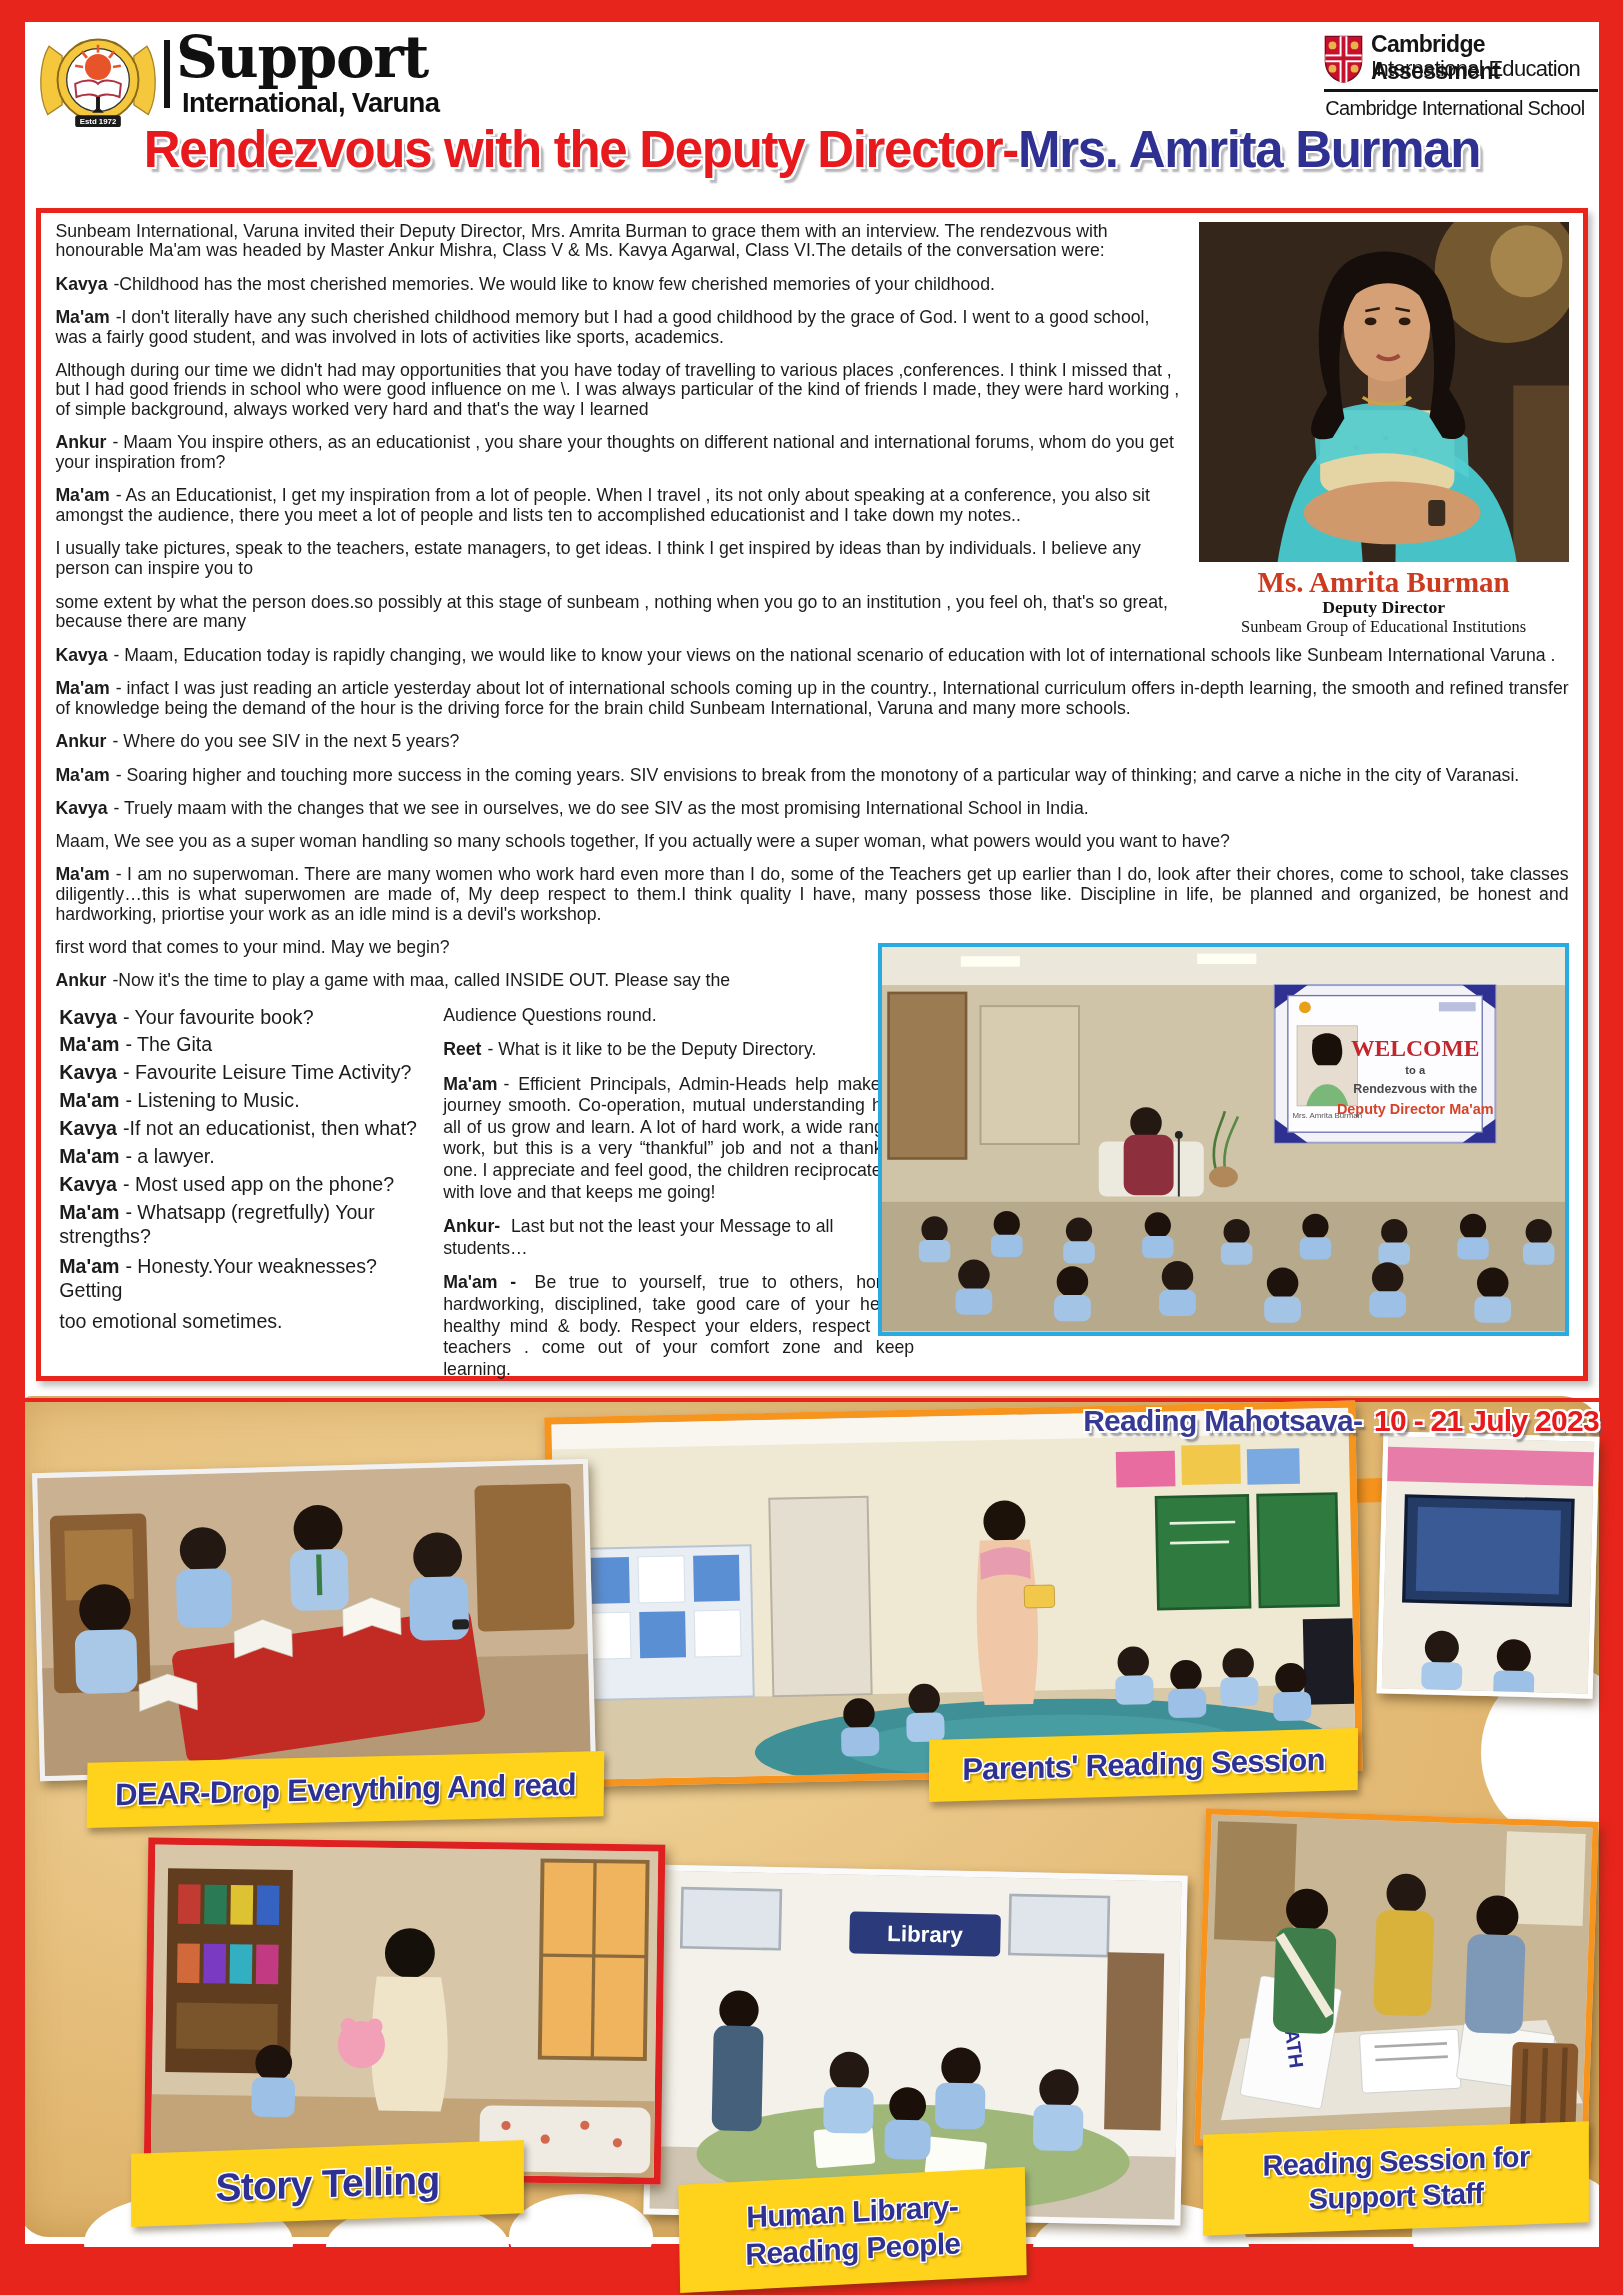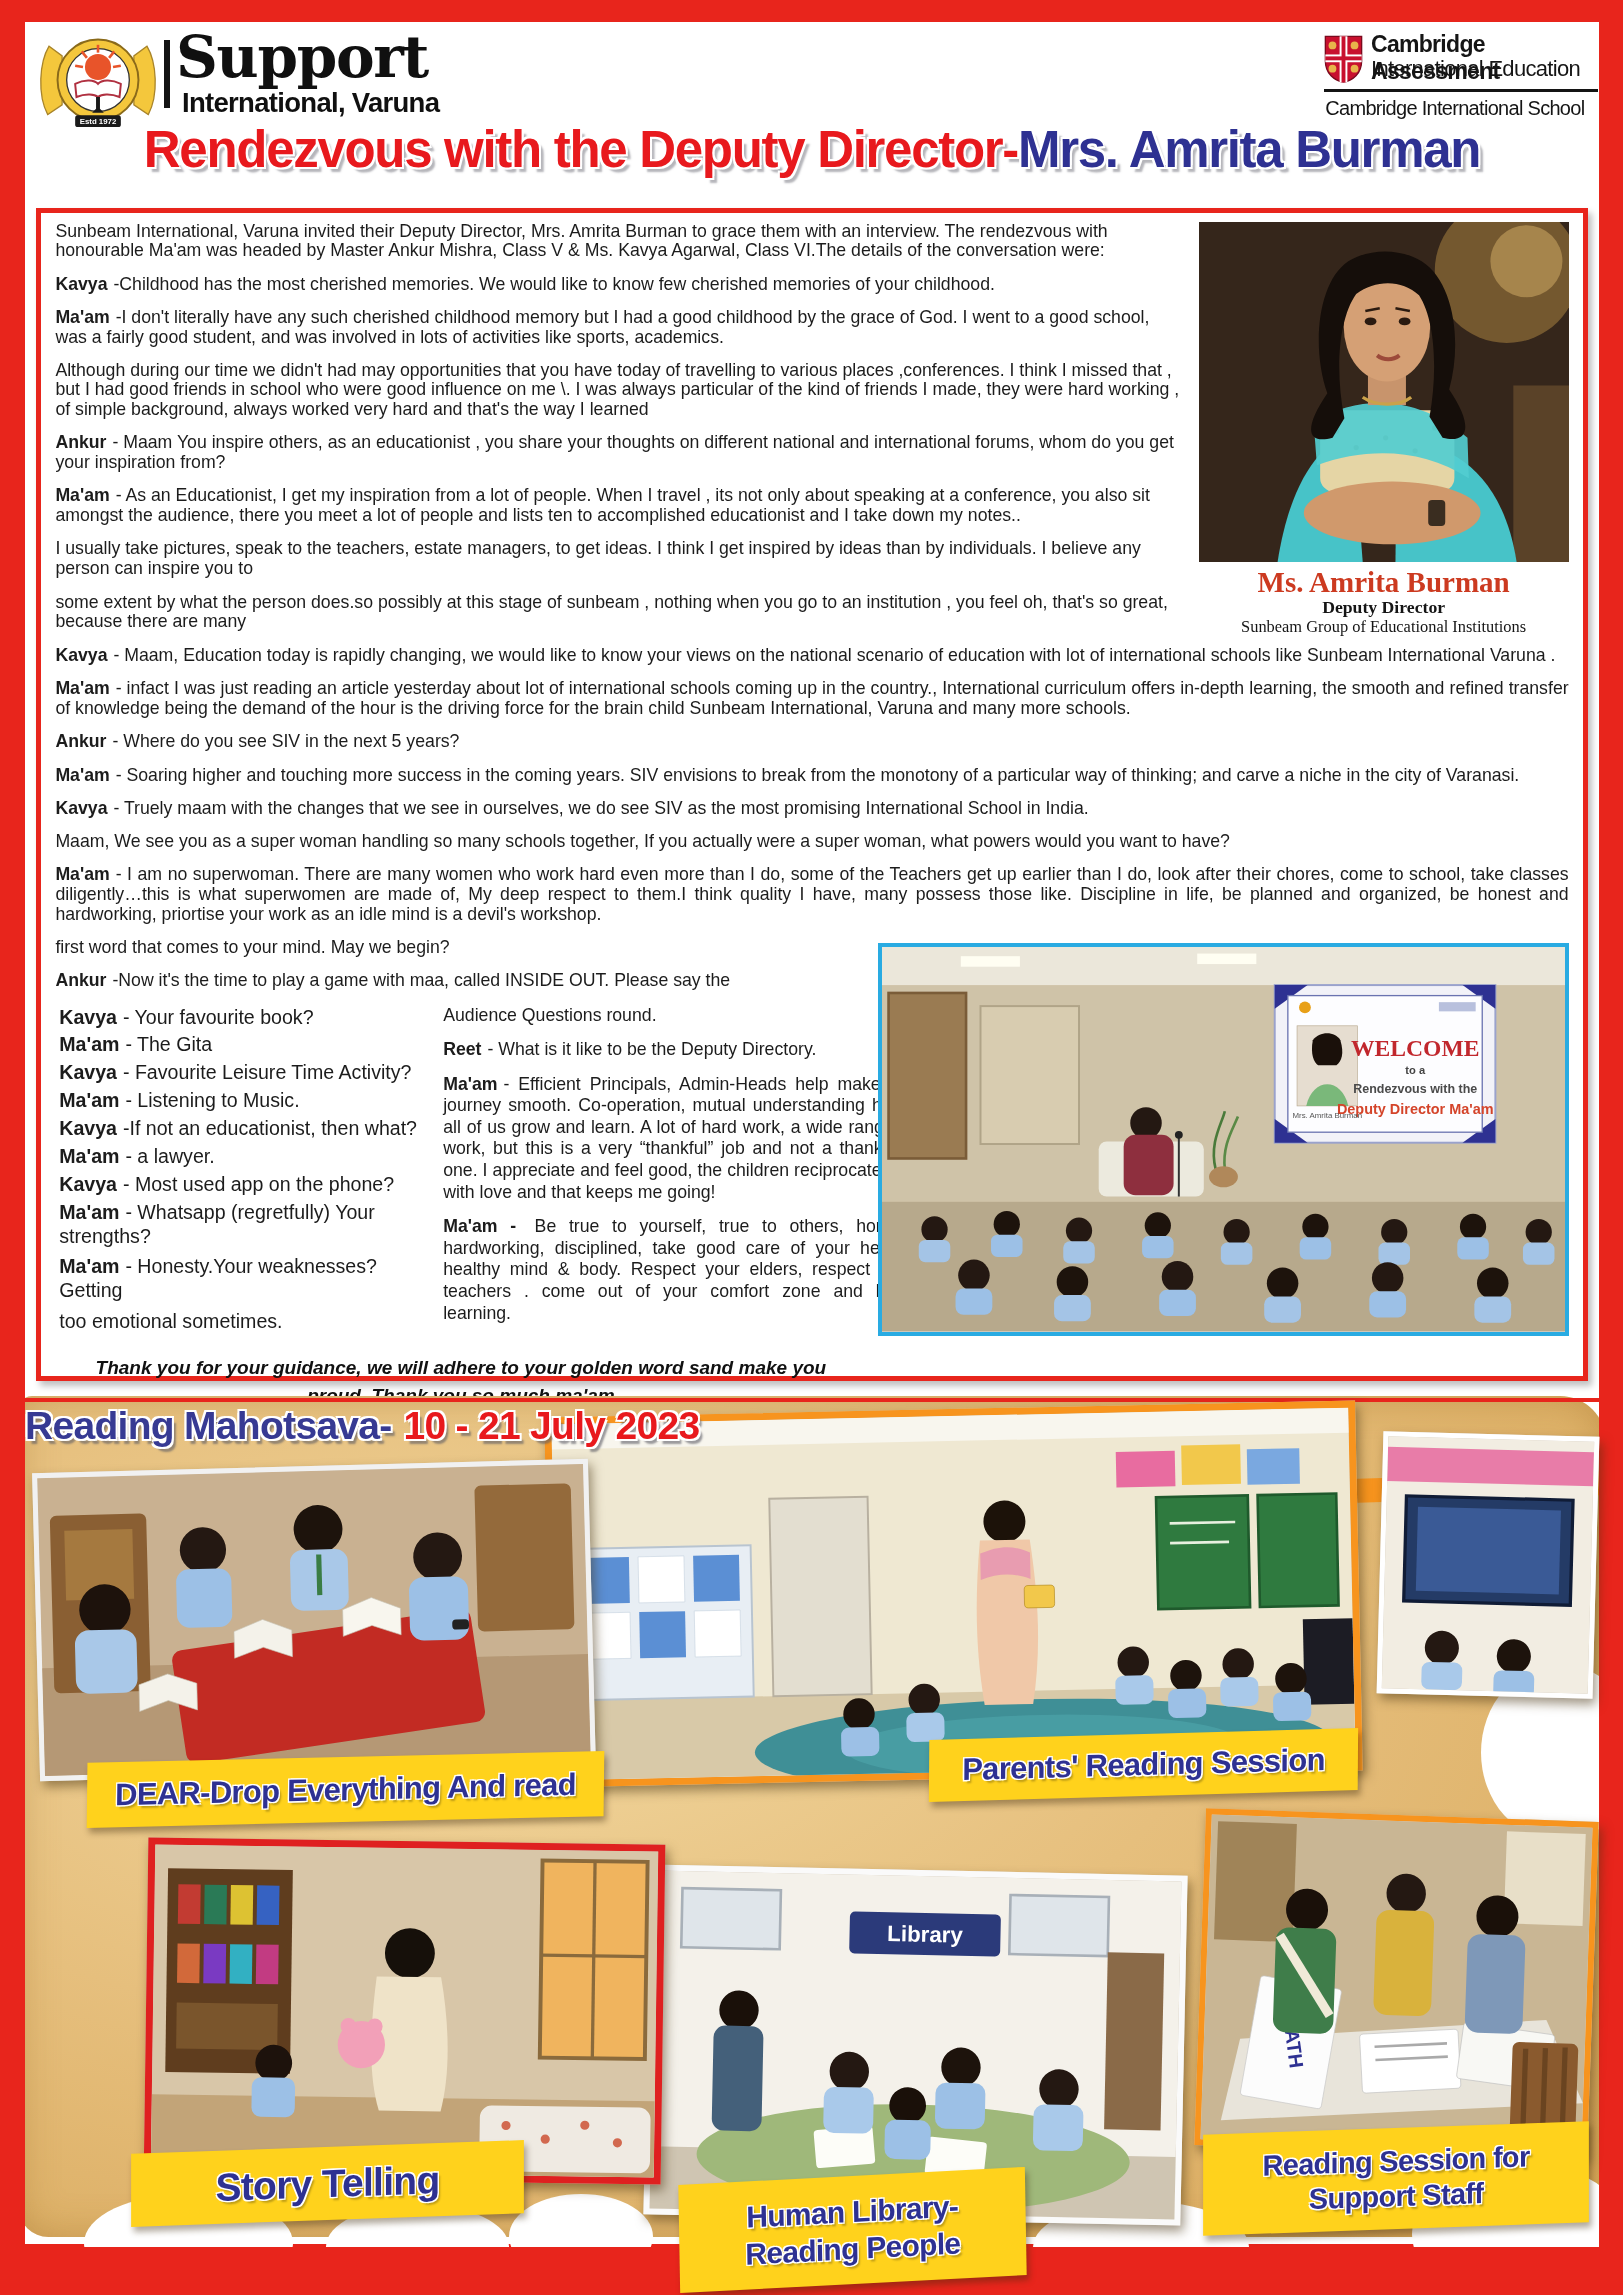--- a/index.html
+++ b/index.html
@@ -52,21 +52,21 @@
   .collage{position:absolute;left:0;top:1361px;width:1574px;height:864px;}
   .parchwrap{position:absolute;inset:0;overflow:hidden;}
   .parch{position:absolute;left:-6.5px;top:13px;width:1587px;height:841px;
     background:radial-gradient(ellipse at 30% 35%,#f1d69d 0%,#e6bf7d 45%,#d9a95c 95%);
     border-radius:13px 46px 19.6px 29.4px;box-shadow:inset 0 0 39px rgba(150,100,30,.35);}
   .patch{position:absolute;background:radial-gradient(ellipse,#f7e7c0 0%,rgba(247,231,192,0) 70%);}
   .tear{position:absolute;background:#fff;border-radius:50%;}
   .redline{position:absolute;left:0;top:15.7px;width:1574px;height:3.9px;background:#e8251c;z-index:1;}
   .orange-stripe{position:absolute;left:183px;top:110px;width:1394px;height:23.6px;background:#f7941e;transform:rotate(-1.8deg);z-index:1;}
 
-  .rm-title{position:absolute;left:0;top:21px;width:100%;text-align:left;z-index:6;font-size:39px;font-weight:bold;letter-spacing:-0.7px;
+  .rm-title{position:absolute;left:0;top:21px;width:100%;text-align:right;z-index:6;font-size:30px;font-weight:bold;letter-spacing:-0.7px;
     text-shadow:2px 2px 0 #fff,-2px -2px 0 #fff,2px -2px 0 #fff,-2px 2px 0 #fff,3.9px 4.6px 2px rgba(90,90,100,.6);}
   .rm-title .rm-navy{color:#373a93;}
   .rm-title .rm-red{color:#e8191d;margin-left:11.8px;}
 
   .photo{position:absolute;box-sizing:border-box;box-shadow:3.3px 5.9px 10.5px rgba(70,50,15,.5);background:#d8cfc0;}
   .photo svg{display:block;width:100%;height:100%;}
   .ph1{left:11px;top:83px;width:556px;height:308px;border:5.2px solid #f1f1f1;transform:rotate(-1.5deg);z-index:3;}
   .ph2{left:523px;top:26px;width:811px;height:370px;border:7.9px solid #f7941e;transform:rotate(-1.2deg);z-index:2;}
   .ph3{left:1355px;top:51px;width:216px;height:262px;border:5.2px solid #fff;transform:rotate(1.5deg);z-index:2;}
   .ph4{left:121px;top:458px;width:517px;height:340px;border:7.9px solid #df2020;transform:rotate(.8deg);z-index:3;}
@@ -272,20 +272,21 @@
               <div class="line"><span class="sp">Ma'am</span><span>- a lawyer.</span></div>
               <div class="line"><span class="sp">Kavya</span><span>- Most used app on the phone?</span></div>
               <div class="line"><span class="sp">Ma'am</span><span>- Whatsapp (regretfully) Your strengths?</span></div>
               <div class="line" style="margin-top:6.5px;"><span class="sp">Ma'am</span><span>- Honesty.Your weaknesses? Getting</span></div>
               <div class="line" style="margin-top:6.5px;"><span>too emotional sometimes.</span></div>
             </div>
             <div class="mid-col">
               <div class="blk">Audience Questions round.</div>
               <div class="blk"><span class="sp">Reet</span><span>-  What is it like to be the Deputy Directory.</span></div>
               <div class="blk just"><span class="sp">Ma'am</span><span>- Efficient Principals, Admin-Heads help make the journey smooth. Co-operation, mutual understanding helps all of us grow and learn. A lot of hard work, a wide range of work, but this is a very “thankful” job and not a thankless one. I appreciate and feel good, the children reciprocate this with love and that keeps me going!</span></div>
+              <div class="blk"><span class="sp">Ankur-</span><span> Last but not the least your Message to all students…</span></div>
               <div class="blk just"><span class="sp">Ma'am -</span><span>  Be true to yourself, true to others, honest, hardworking, disciplined, take good care of your health-healthy mind &amp; body. Respect your elders, respect your teachers . come out of your comfort zone and keep learning.</span></div>
             </div>
           </div>
 
           <div class="thanks">
             <div>Thank you for your guidance, we will adhere to your golden word sand make you</div>
             <div>proud. Thank you so much ma'am</div>
           </div>
         </div>
       </div>

